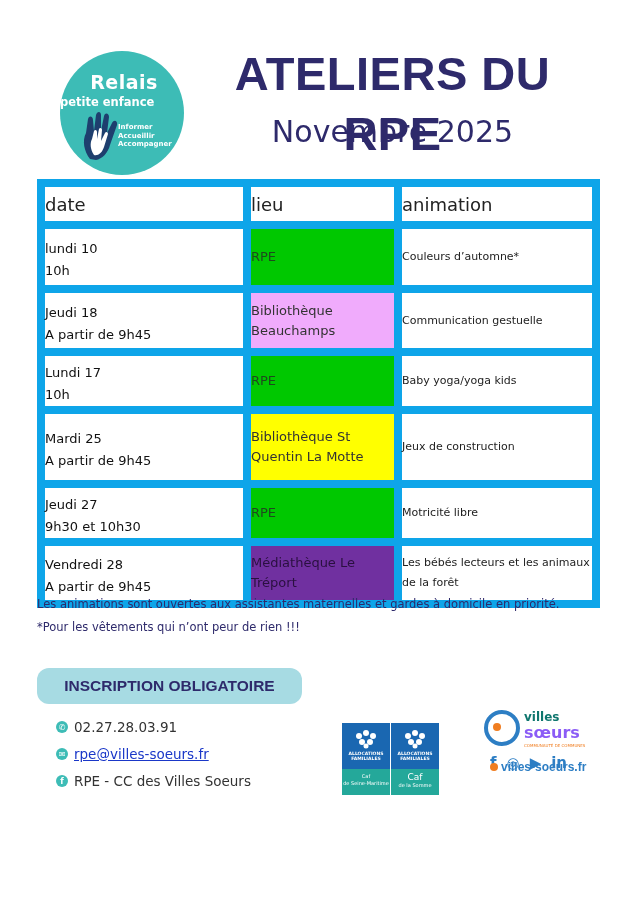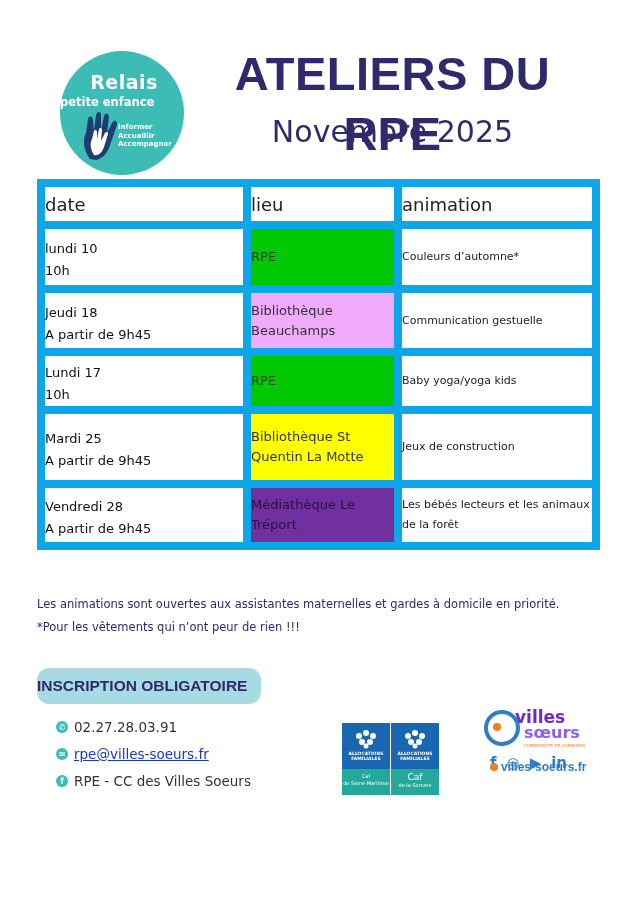--- a/index.html
+++ b/index.html
@@ -33,37 +33,37 @@
     td.lieu { font-size: 13px; line-height: 20px; color: #333; }
     td.anim { font-size: 11px; line-height: 20px; color: #222; }
     .green { background: #00c800; color: #1e4a1e !important; }
     .gray { background: #f0abfc; }
     .yellow { background: #ffff00; }
     .purple { background: #7030a0; color: #2a1040 !important; }
 
     .note { position: absolute; left: 37px; color: #2e2a6b; font-size: 11.5px; font-family: "DejaVu Sans", sans-serif; }
 
     
-    .inscr { position: absolute; left: 37px; top: 668px; width: 224px; height: 36px; border-radius: 12px;
-      background: #a7dbe3; color: #2e2a6b; font-weight: bold; font-size: 15.5px; line-height: 36px; font-family: "Liberation Sans", sans-serif; }
+    .inscr { position: absolute; left: 37px; top: 668px; width: 265px; height: 36px; border-radius: 12px;
+      background: #a7dbe3; color: #2e2a6b; font-weight: bold; font-size: 15.5px; line-height: 36px; text-align: center; font-family: "Liberation Sans", sans-serif; }
     .contact { position: absolute; left: 56px; display: flex; align-items: center; font-size: 13.5px; color: #333; }
     .contact .ic { width: 12px; height: 12px; border-radius: 50%; background: #3dbcb6; margin-right: 6px; display: inline-flex; align-items: center; justify-content: center; color: #fff; font-size: 8px; font-weight: bold; }
     .contact a { color: #1a37c8; text-decoration: underline; }
 
     
     .caf { position: absolute; top: 723px; width: 48px; height: 72px; }
     .caf .top { height: 46px; background: #1a67b1; color: #fff; font-size: 4.5px; text-align: center; padding-top: 28px; line-height: 5px; font-weight: bold; }
     .caf .bot { height: 26px; background: #24a89a; color: #fff; text-align: center; font-size: 5px; line-height: 7px; padding-top: 4px; }
     .caf .star { position: absolute; left: 12px; top: 6px; width: 24px; height: 20px; }
 
     
     .vs { position: absolute; left: 484px; top: 708px; width: 110px; height: 90px; }
     .vs .oe { position: absolute; left: 0; top: 2px; width: 36px; height: 36px; border: 4px solid #2d7ec4; border-radius: 50%; }
     .vs .oe::after { content: ""; position: absolute; left: 5px; top: 9px; width: 8px; height: 8px; background: #f07d20; border-radius: 50%; }
-    .vs .word1 { position: absolute; left: 31px; top: 0; color: #6d28d9; font-weight: bold; font-size: 17px; line-height: 18px; }
+    .vs .word1 { position: absolute; left: 40px; top: 0; color: #0f766e; font-weight: bold; font-size: 12px; line-height: 18px; }
     .vs .word2 { position: absolute; left: 40px; top: 16px; color: #8b5cf6; font-weight: bold; font-size: 16px; line-height: 18px; }
     .vs .small { position: absolute; left: 40px; top: 35px; color: #f07d20; font-size: 4px; }
     .vs .social { position: absolute; left: 6px; top: 46px; display: flex; gap: 10px; color: #2d7ec4; font-weight: bold; font-size: 15px; }
     .vs .site { position: absolute; left: 6px; top: 52px; color: #2d7ec4; font-weight: bold; font-size: 12px; font-family: "Liberation Sans", sans-serif; }
     .vs .site .dot { display: inline-block; width: 8px; height: 8px; background: #f07d20; border-radius: 50%; margin-right: 3px; }
   </style>
 </head>
 <body>
 
 <div class="logo">
@@ -121,20 +121,28 @@
       <td class="lieu green">RPE</td>
       <td class="anim">Baby yoga/yoga kids</td>
     </tr>
     <tr style="height:74px">
       <td class="date">
           <div>Mardi 25</div>
           <div>A partir de 9h45</div>
         </td>
       <td class="lieu yellow">Bibliothèque St Quentin La Motte</td>
       <td class="anim">Jeux de construction</td>
+    </tr>
+    <tr style="height:58px">
+      <td class="date">
+          <div>Jeudi 27</div>
+          <div>9h30 et 10h30</div>
+        </td>
+      <td class="lieu green">RPE</td>
+      <td class="anim">Motricité libre</td>
     </tr>
     <tr style="height:62px">
       <td class="date">
           <div>Vendredi 28</div>
           <div>A partir de 9h45</div>
         </td>
       <td class="lieu purple">Médiathèque Le Tréport</td>
       <td class="anim">Les bébés lecteurs et les animaux de la forêt</td>
     </tr>
   </tbody>

